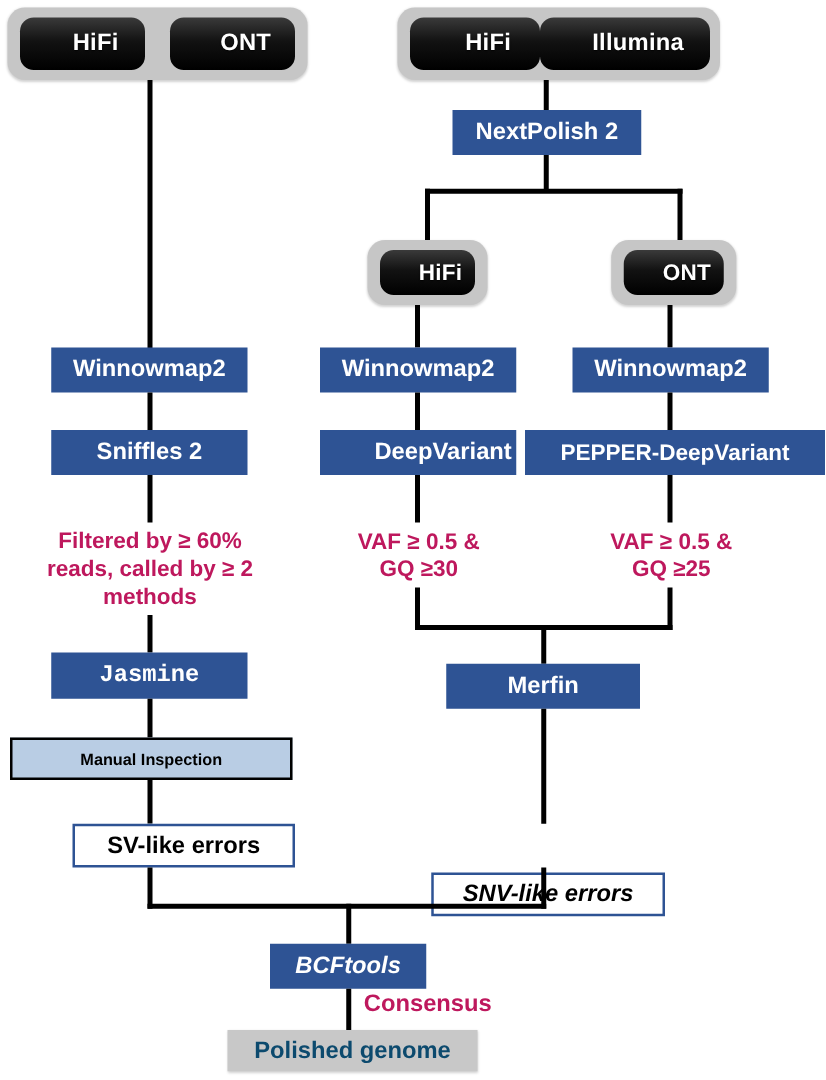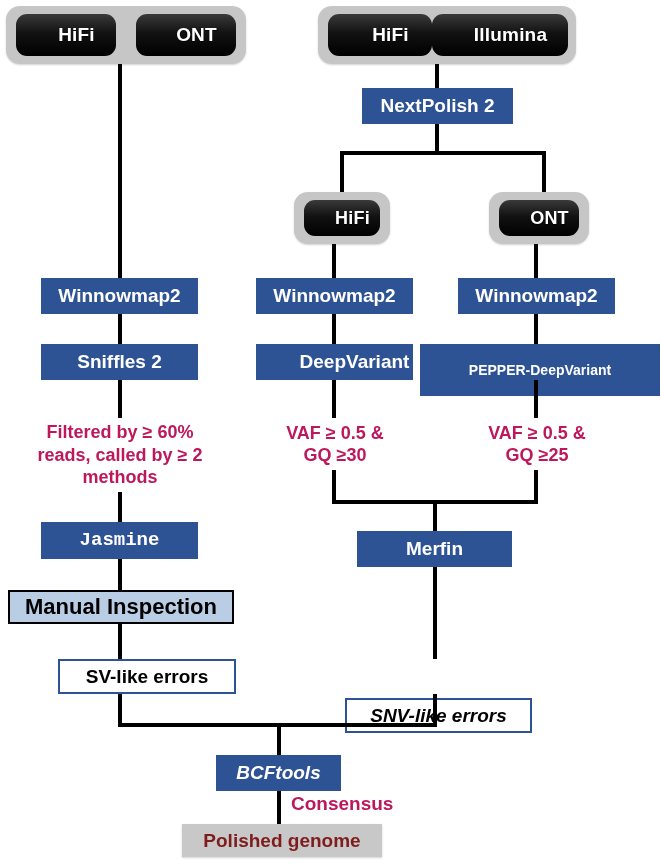--- a/index.html
+++ b/index.html
@@ -81,21 +81,21 @@
     line-height: 1.05;
   }
 
   
   .box-lightblue {
     position: absolute;
     background: #b9cde4;
     color: #000000;
     border: 2px solid #000000;
     font-weight: bold;
-    font-size: 22px;
+    font-size: 13px;
     display: flex;
     align-items: center;
     justify-content: center;
     box-sizing: border-box;
     text-align: center;
   }
 
   
   .box-outline {
     position: absolute;
@@ -108,21 +108,21 @@
     align-items: center;
     justify-content: center;
     box-sizing: border-box;
     text-align: center;
   }
 
   
   .box-grey {
     position: absolute;
     background: #c8c8c8;
-    color: #7f1d1d;
+    color: #0c4a6e;
     font-weight: bold;
     font-size: 19px;
     display: flex;
     align-items: center;
     justify-content: center;
     box-sizing: border-box;
     text-align: center;
     box-shadow: 0 1px 2px rgba(0,0,0,0.18);
   }
 
@@ -219,21 +219,21 @@
 GQ ≥30</div>
 
   <div class="line line-v" style="left:332px; top:470px; width:4px; height:34px;"></div>
 
   <div class="line line-v" style="left:534px; top:244px; width:4px; height:34px;"></div>
 
   <div class="box-blue" style="left:458px; top:278px; width:157px; height:36px;">Winnowmap2</div>
 
   <div class="line line-v" style="left:534px; top:314px; width:4px; height:30px;"></div>
 
-  <div class="box-blue" style="left:420px; top:344px; width:240px; height:52px; font-size:14px;">PEPPER-DeepVariant</div>
+  <div class="box-blue" style="left:420px; top:344px; width:240px; height:36px; font-size:18px;">PEPPER-DeepVariant</div>
 
   <div class="line line-v" style="left:534px; top:380px; width:4px; height:38px;"></div>
 
   <div class="caption" style="left:444px; top:420px; width:186px; height:48px;">VAF ≥ 0.5 &amp;
 GQ ≥25</div>
 
   <div class="line line-v" style="left:534px; top:470px; width:4px; height:34px;"></div>
 
   <div class="line line-h" style="left:332px; top:500px; width:206px; height:4px;"></div>
   <div class="line line-v" style="left:433px; top:500px; width:4px; height:31px;"></div>

